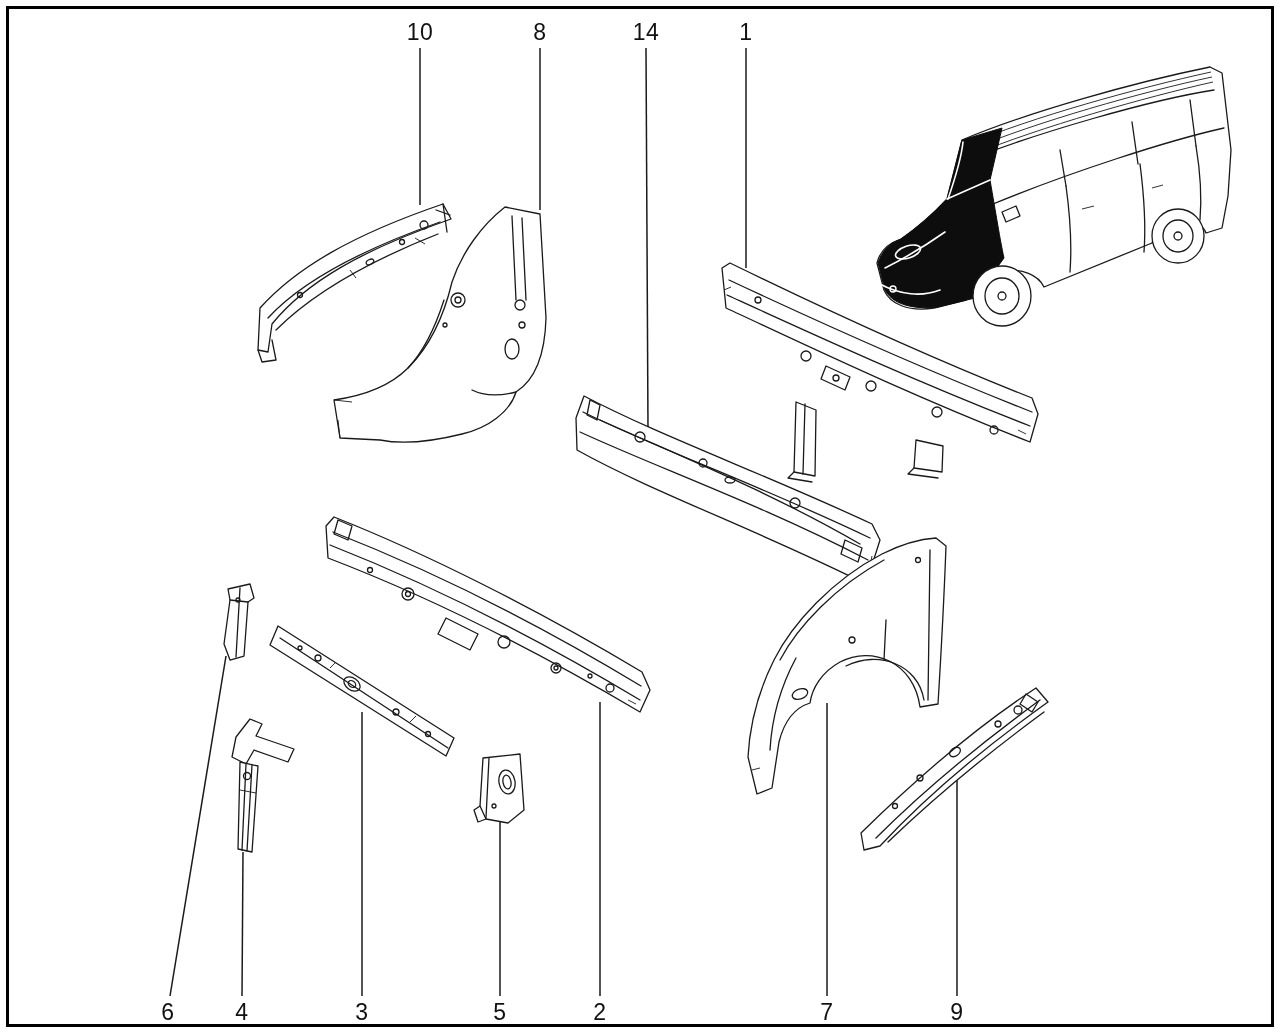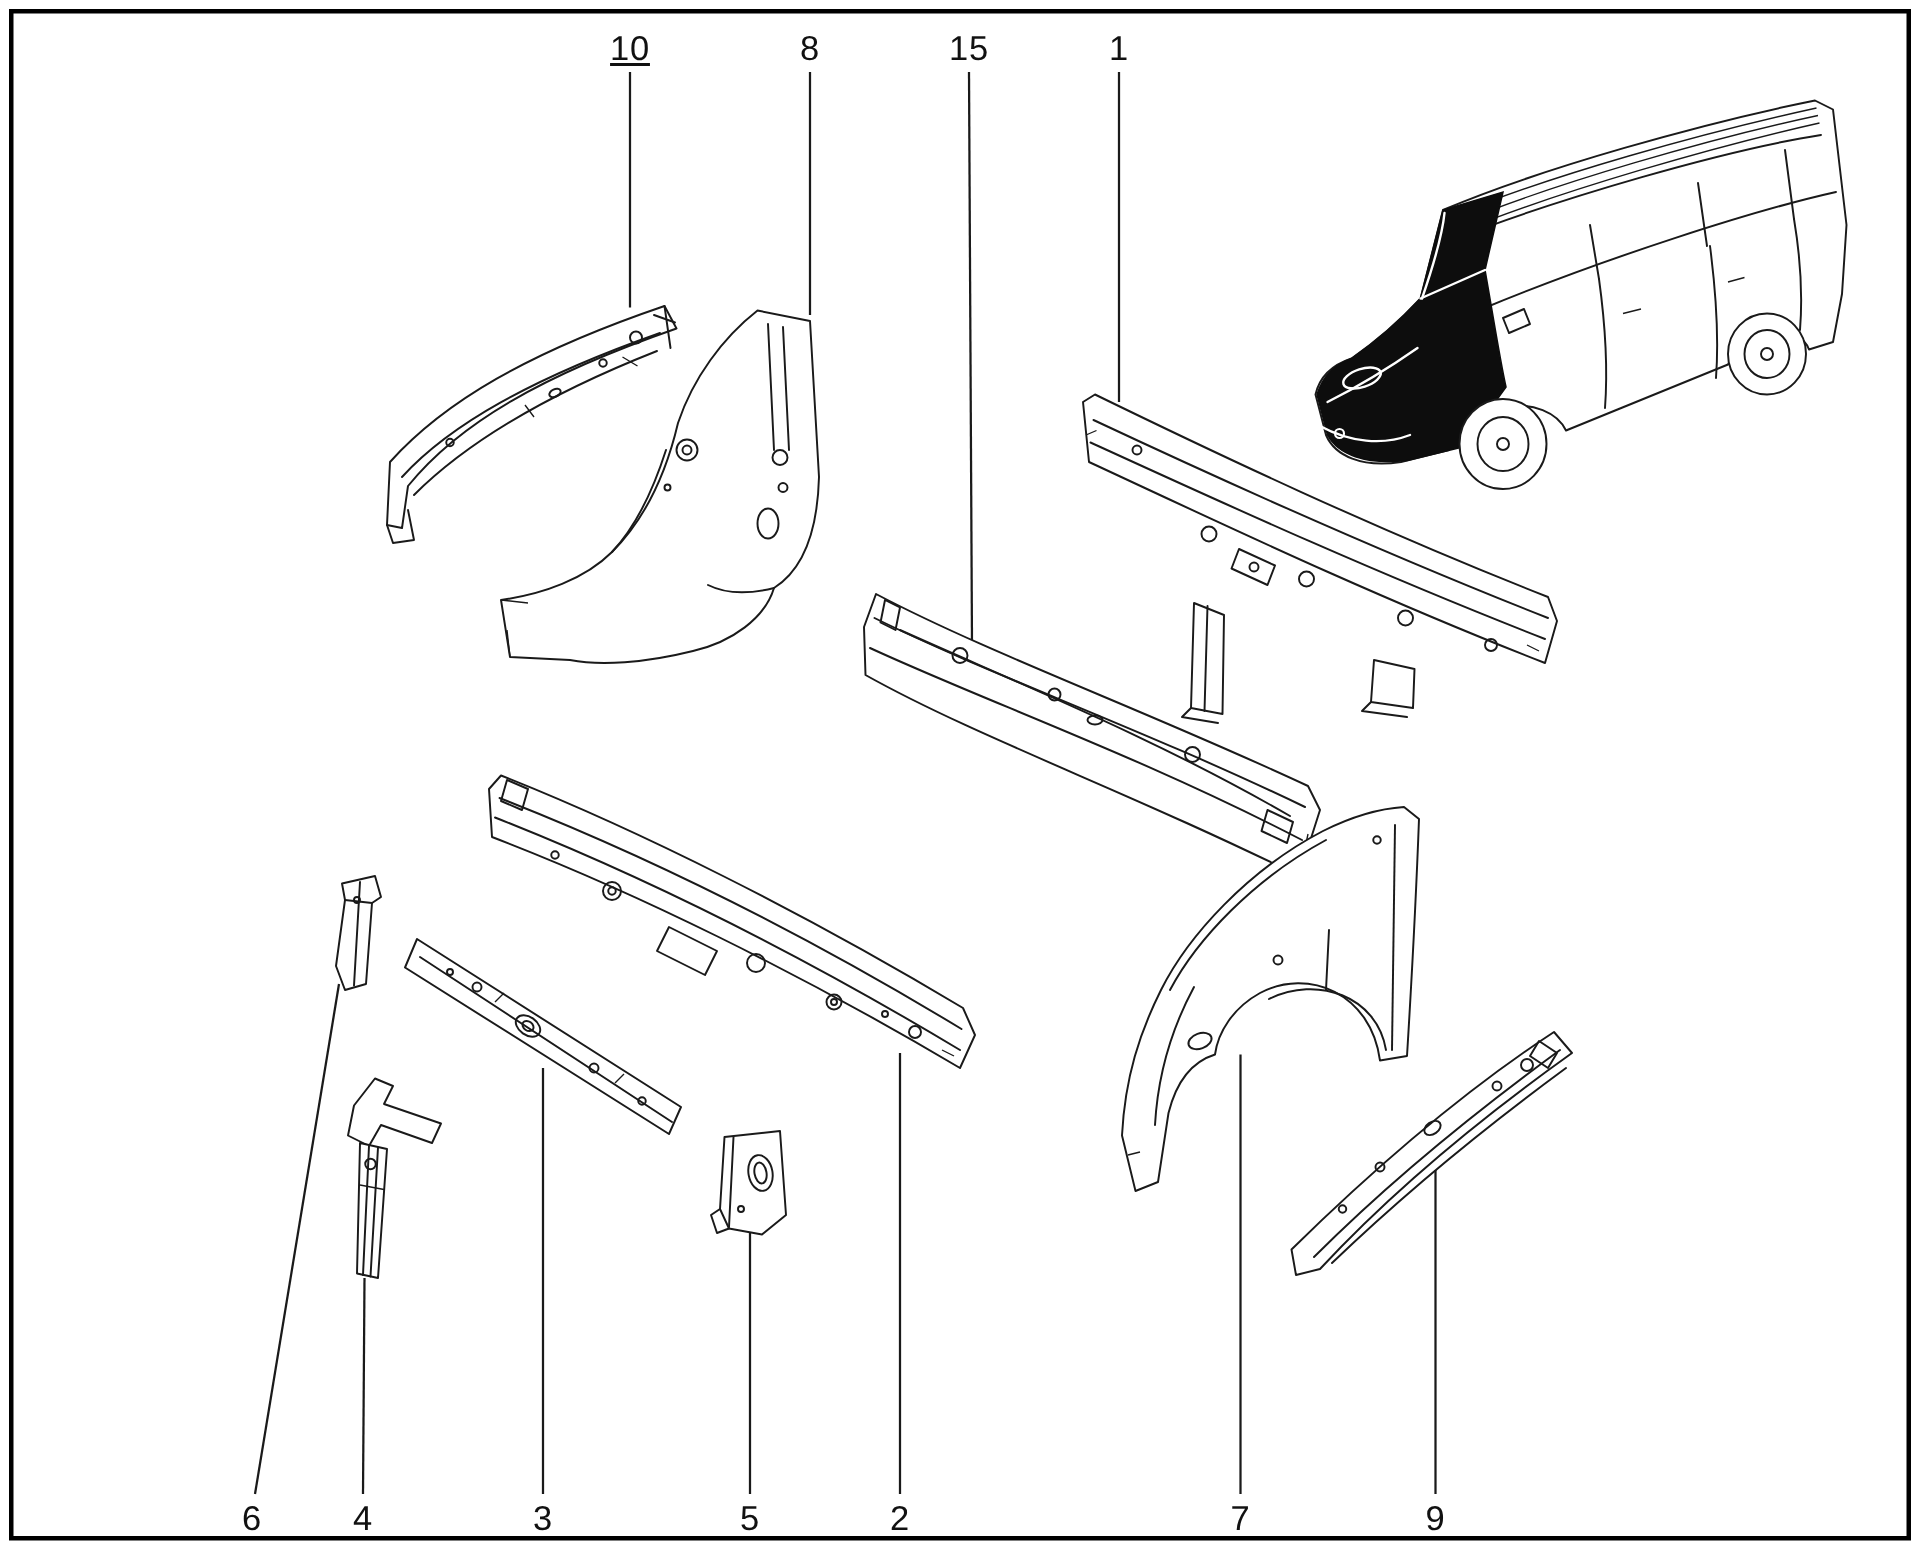--- a/index.html
+++ b/index.html
@@ -207,23 +207,23 @@
 
     <ellipse class="fw" cx="1178" cy="236" rx="26" ry="27"></ellipse>
     <ellipse class="ln" cx="1178" cy="236" rx="15" ry="16"></ellipse>
     <circle class="ln" cx="1178" cy="236" r="4"></circle>
     <ellipse class="fw" cx="1002" cy="296" rx="29" ry="30"></ellipse>
     <ellipse class="ln" cx="1002" cy="296" rx="17" ry="18"></ellipse>
     <circle class="ln" cx="1002" cy="296" r="4"></circle>
   </g>
 </svg>
 
-<div class="callout" style="left:420px;top:20px;text-decoration:underline;">10</div>
+<div class="callout" style="left:420px;top:20px;">10</div>
 <div class="callout" style="left:540px;top:20px;">8</div>
-<div class="callout" style="left:646px;top:20px;">15</div>
+<div class="callout" style="left:646px;top:20px;">14</div>
 <div class="callout" style="left:746px;top:20px;">1</div>
 <div class="callout" style="left:168px;top:1000px;">6</div>
 <div class="callout" style="left:242px;top:1000px;">4</div>
 <div class="callout" style="left:362px;top:1000px;">3</div>
 <div class="callout" style="left:500px;top:1000px;">5</div>
 <div class="callout" style="left:600px;top:1000px;">2</div>
 <div class="callout" style="left:827px;top:1000px;">7</div>
 <div class="callout" style="left:957px;top:1000px;">9</div>
 
 <div class="frame"></div>

